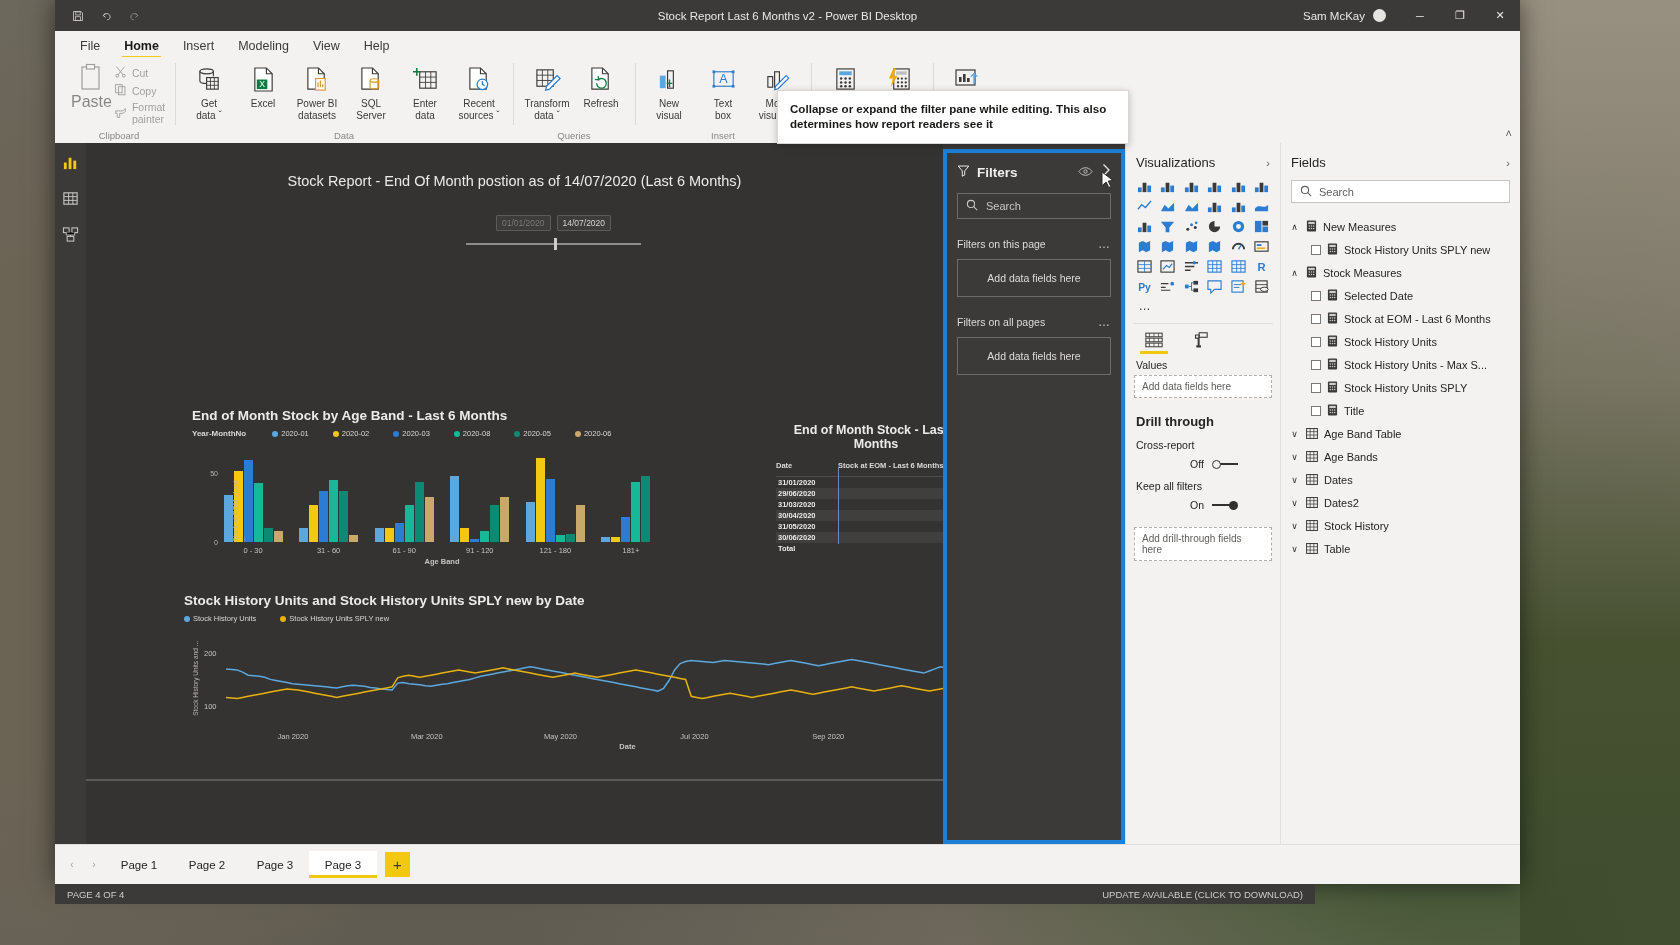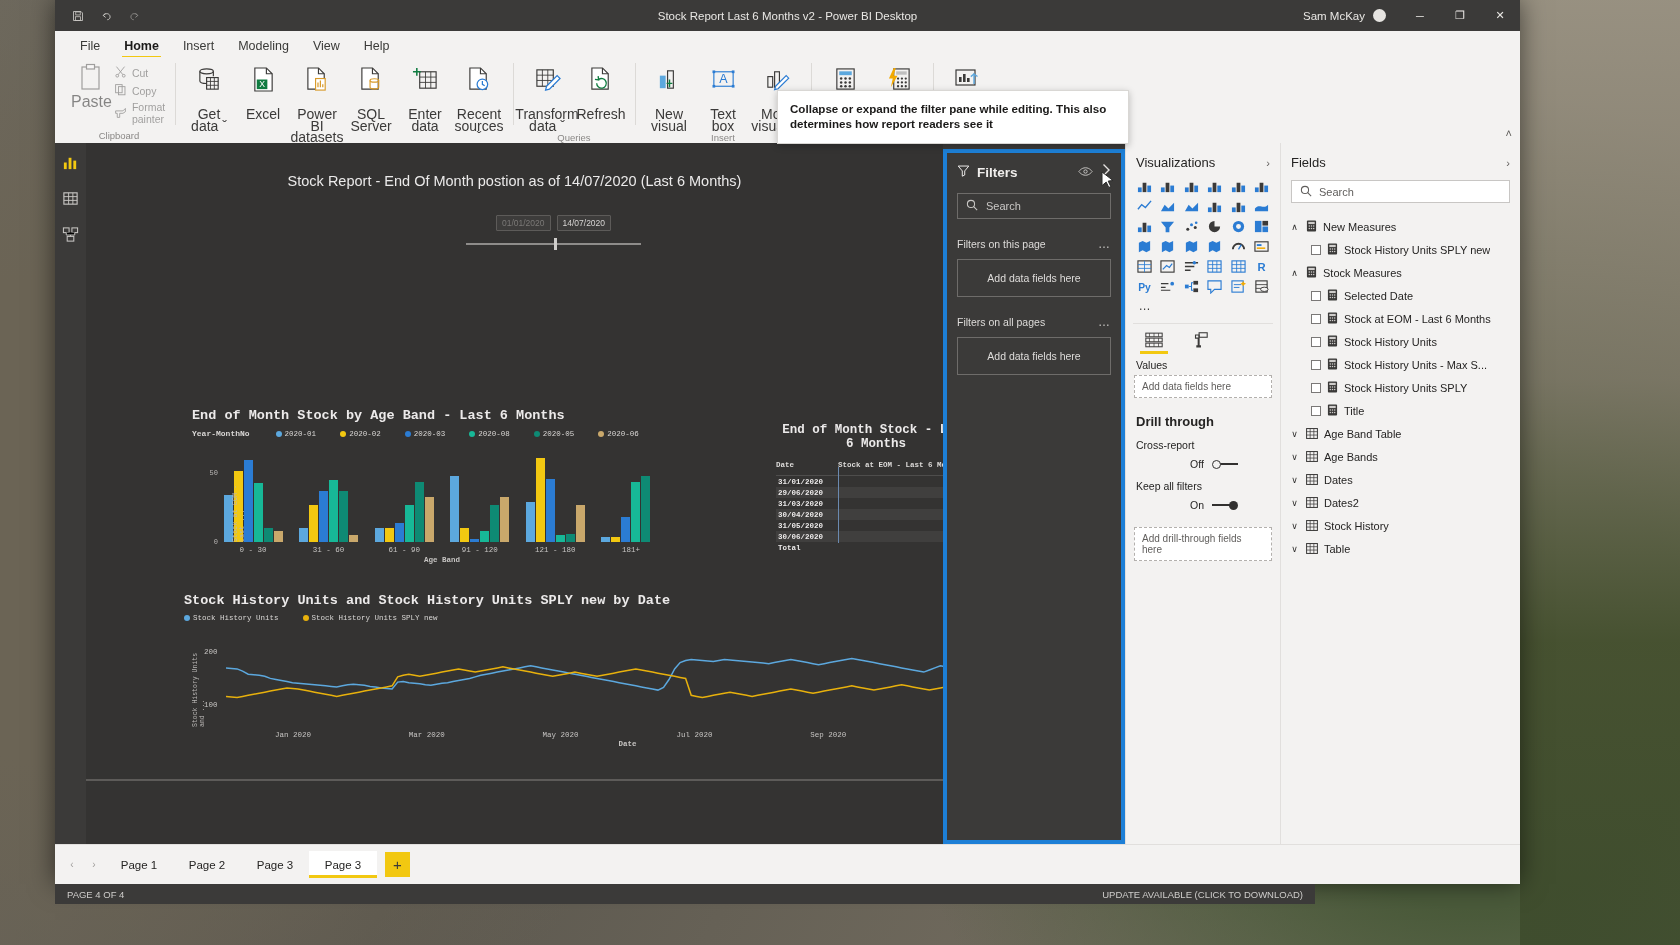--- a/index.html
+++ b/index.html
@@ -80,21 +80,21 @@
   .ritems { display:flex; align-items:flex-start; gap: 2px; flex:1; }
   .rgroup-label {
     font-size: 9.5px; color:#8a8886; text-align:center; padding-bottom:2px; height:13px;
   }
   .ritem {
     width: 52px; display:flex; flex-direction:column; align-items:center;
     padding-top: 5px; cursor:default;
   }
   .ritem .glyph { height: 30px; display:flex; align-items:center; justify-content:center; }
   .ritem .lab {
-    font-size: 14px; color:#3b3a39; text-align:center; line-height:11.5px; margin-top:15px;
+    font-size: 10px; color:#3b3a39; text-align:center; line-height:11.5px; margin-top:4px;
   }
   .clipgroup { width: 112px; }
   .clip-paste { display:flex; flex-direction:column; align-items:center; width:44px; padding-top:4px; opacity:.45;}
   .clip-list { display:flex; flex-direction:column; gap:3px; padding-top:6px; opacity:.45; }
   .clip-row { display:flex; align-items:center; gap:5px; font-size:10.5px; color:#3b3a39; }
   .rib-collapse {
     position:absolute; right:8px; bottom:4px; font-size:11px; color:#5a5855;
   }
 
   
@@ -137,21 +137,21 @@
   }
   .slicer-box.dim { color:#7b7977; }
   .slicer-track {
     margin-top: 12px; height:2px; background:#8e8c8a; position:relative;
   }
   .slicer-knob {
     position:absolute; left: 50%; top:-5px; width:3px; height:12px; background:#cfcdcb;
   }
 
   
-  .visual { position:absolute;font-family:Liberation Mono, monospace; }
+  .visual { position:absolute; }
   .vis-title { color:#eceaea; font-size:13.5px; font-weight:bold; }
   .vis-legend { display:flex; align-items:center; gap:24px; margin-top:6px; flex-wrap:wrap; }
   .leg-name { font-size:8px; color:#d9d7d5; font-weight:bold; margin-right:2px; }
   .leg-item { display:flex; align-items:center; gap:3px; font-size:7.5px; color:#d9d7d5; }
   .leg-dot { width:6px; height:6px; border-radius:50%; }
 
   
   #barchart { left: 106px; top: 265px; width: 470px; height: 160px; }
   .bc-plot { position:relative; margin-top: 8px; height: 96px; margin-left: 30px; }
   .bc-ylab {

